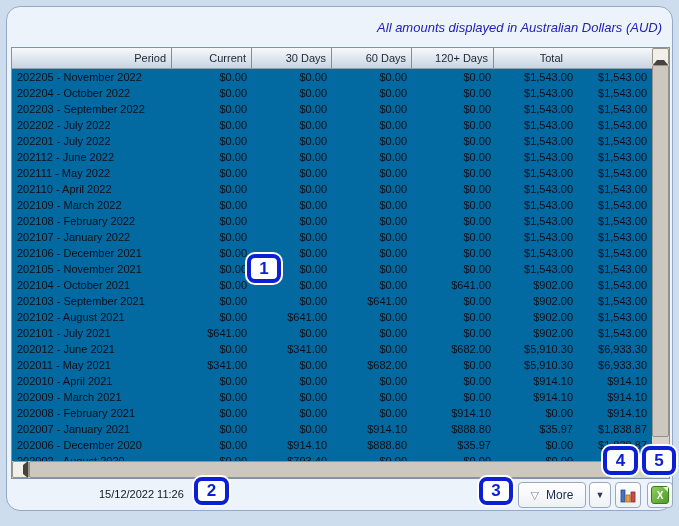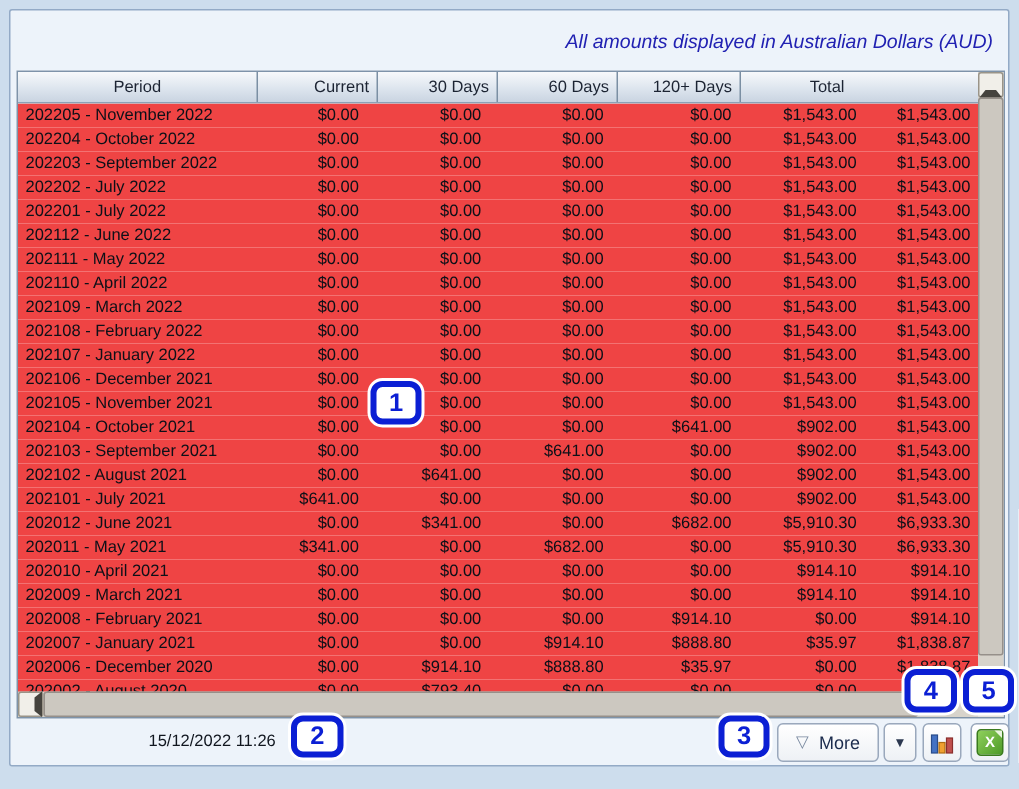--- a/index.html
+++ b/index.html
@@ -1,36 +1,36 @@
 <!DOCTYPE html>
 <html><head>
 <meta charset="utf-8">
 <style>
   * { margin:0; padding:0; box-sizing:border-box; }
   html,body { width:679px; height:526px; }
   body { font-family:"Liberation Sans", sans-serif; background:#cddded; position:relative; overflow:hidden; }
 
   .panel { position:absolute; left:6px; top:6px; width:667px; height:505px;
-           background:#edf3fa; border:1px solid #93aac6; border-radius:2px;padding-left:39px; }
+           background:#edf3fa; border:1px solid #93aac6; border-radius:14px;padding-left:39px; }
 
   .aud-note { position:absolute; top:13px; right:10px; font-style:italic;
               font-size:13px; color:#2121b2; }
 
   
   .grid { position:absolute; left:4px; top:40px; width:659px; height:432px;
           background:#ffffff; border:1px solid #7e93a9; }
   .thead { position:absolute; left:0; top:0; width:640px; height:21px; display:flex;
            background:linear-gradient(#f7f9fb, #dde5ee 55%, #c9d4e1);
            border-bottom:1px solid #8ba1b6; }
   .th { font-size:11px; color:#1c2433; line-height:20px; text-align:right;
         padding-right:5px; border-right:1px solid #7b8fa3; }
-  .th.c0 { text-align:center; padding-left:5px; }
+  .th.c0 { text-align:right; padding-left:5px; }
   .th.c6 { border-right:none; }
   .tbody { position:absolute; left:0; top:21px; width:640px; height:394px; overflow:hidden; }
-  .tr { display:flex; height:16px; background:#ef4444;gap:6px; }
+  .tr { display:flex; height:16px; background:#0369a1; }
   .td { font-size:11px; color:#0c1018; line-height:16px; white-space:nowrap; overflow:hidden; }
   .td.num { text-align:right; padding-right:5px; }
   .td.c0 { padding-left:5px; }
   .c0{width:160px;} .c1{width:80px;} .c2{width:80px;} .c3{width:80px;}
   .c4{width:84px;} .c5{width:82px;} .c6{width:74px;}
 
   
   .vscroll { position:absolute; right:0; top:0; width:17px; height:415px; background:#d7d3cb; }
   .hscroll { position:absolute; left:0; bottom:0; width:642px; height:17px; background:#d7d3cb; }
   .sbtn { position:absolute; background:#f1efe9; border:1px solid #9a9488; border-radius:2px;

